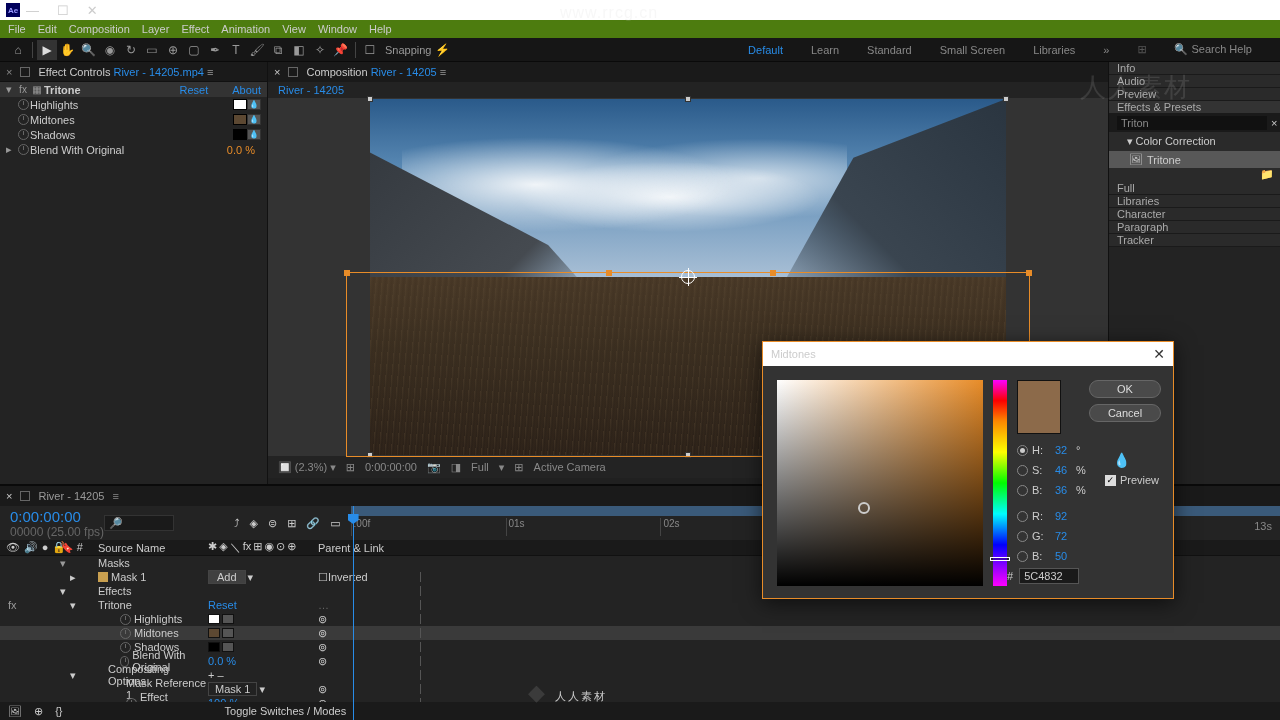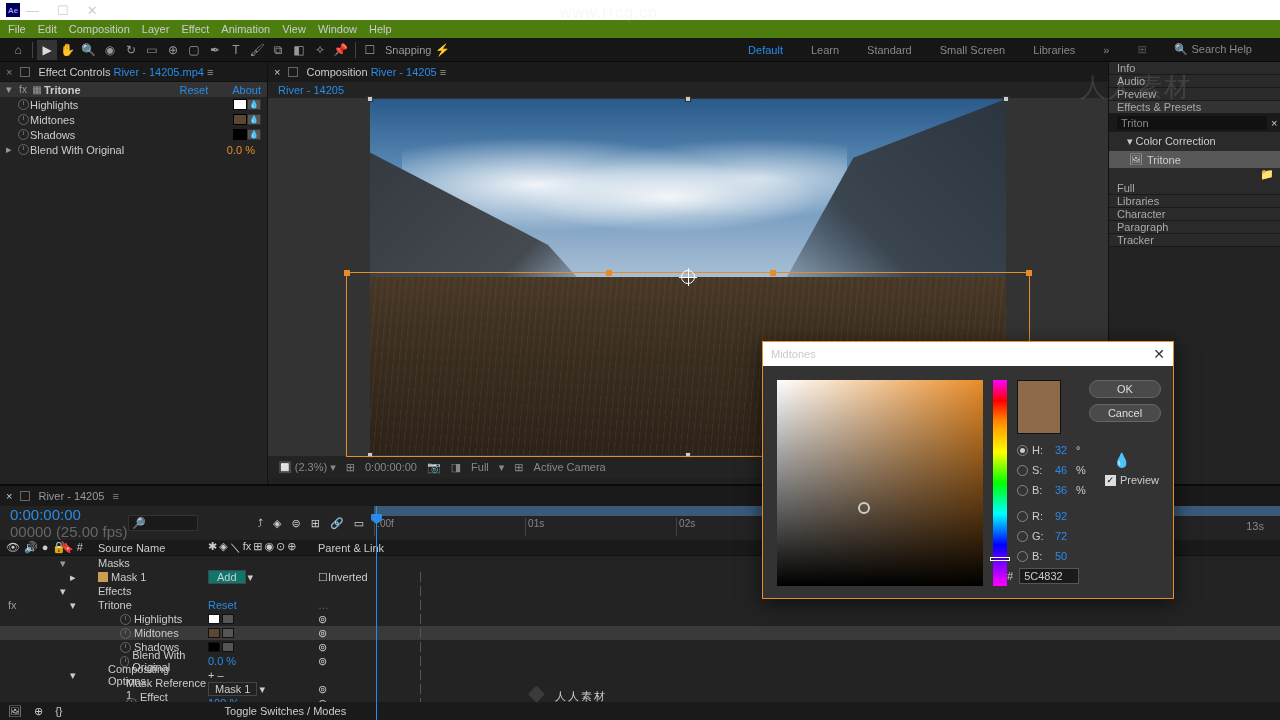--- a/index.html
+++ b/index.html
@@ -82,21 +82,21 @@
 .r-sub { padding: 3px 8px 3px 18px; color: #999; background: #2a2a2a; }
 .r-search-row { padding: 2px 8px; background: #1a1a1a; color: #888; display: flex; align-items: center; }
 .r-search-row input { background: #111; border: none; color: #888; flex: 1; padding: 1px 4px; }
 .r-item { padding: 2px 8px 2px 20px; background: #585858; color: #ddd; display:flex; align-items:center; gap:4px; }
 
 
 .timeline { height: 236px; background: #232323; border-top: 2px solid #0a0a0a; display: flex; flex-direction: column; }
 .tl-tabs { height: 20px; background: #1a1a1a; display: flex; align-items: center; padding: 0 6px; gap: 8px; }
 .tl-header { height: 34px; display: flex; align-items: center; background: #232323; }
 .tl-time { color: #288CE8; font-size: 15px; padding: 0 10px; width: 90px; }
-.tl-time-sub { color: #666; font-size: 15px; }
+.tl-time-sub { color: #666; font-size: 12px; }
 .tl-search { flex: 0 0 110px; }
 .tl-search input { background: #1a1a1a; border: 1px solid #333; color: #888; padding: 1px 4px; width: 70px; }
 .tl-icons { display: flex; gap: 10px; margin-left: 20px; color: #888; }
 .tl-icons span { cursor: pointer; }
 .tl-ruler { flex: 1; height: 100%; position: relative; background: #232323; margin-left: 10px; }
 .tl-ruler-bar { position: absolute; top: 0; left: 0; right: 0; height: 10px; background: linear-gradient(90deg, #3a5a7a 0%, #3a5a7a 100%); }
 .tl-ticks { position: absolute; top: 12px; left: 0; right: 0; height: 18px; display: flex; }
 .tl-tick { flex: 1; color: #888; font-size: 10px; border-left: 1px solid #444; padding-left: 2px; }
 .playhead { position: absolute; top: 0; bottom: -180px; left: 2px; width: 1px; background: #288CE8; }
 .playhead::before { content: ''; position: absolute; top: 8px; left: -5px; width: 11px; height: 10px; background: #288CE8; clip-path: polygon(0 0, 100% 0, 100% 60%, 50% 100%, 0 60%); }
@@ -363,21 +363,21 @@
       <div class="tl-ruler-bar"></div>
       <div class="tl-ticks">
         <div class="tl-tick">:00f</div>
         <div class="tl-tick">01s</div>
         <div class="tl-tick">02s</div>
         <div class="tl-tick">03s</div>
         <div class="tl-tick">04s</div>
         <div class="tl-tick">05s</div>
       </div>
       <div class="playhead"></div>
-      <div style="position:absolute;right:16px;top:14px;color:#888">13s</div>
+      <div style="position:absolute;right:8px;top:14px;color:#888">13s</div>
     </div>
   </div>
   <div class="tl-cols">
     <div class="c1">
         <span>👁</span>
         <span>🔊</span>
         <span>●</span>
         <span>🔒</span>
       </div>
     <div class="c2"><span>🔖</span> #</div>
@@ -405,21 +405,21 @@
         <div class="c5"></div>
         <div class="track"></div>
       </div>
     <div class="tl-row">
         <div class="c1"></div>
         <div class="c2" style="padding-left:10px">▸</div>
         <div class="c3">
           <span style="width:10px;height:10px;background:#c9a050;display:inline-block"></span>
           <span>Mask 1</span>
         </div>
-        <div class="c4"><span style="background:#0f766e;padding:0 8px;border:1px solid #444">Add</span> ▾</div>
+        <div class="c4"><span style="background:#404040;padding:0 8px;border:1px solid #444">Add</span> ▾</div>
         <div class="c5">
           <span>☐ </span>
           <span>Inverted</span>
         </div>
         <div class="track">
           <div class="mark"></div>
         </div>
       </div>
     <div class="tl-row">
         <div class="c1"></div>

